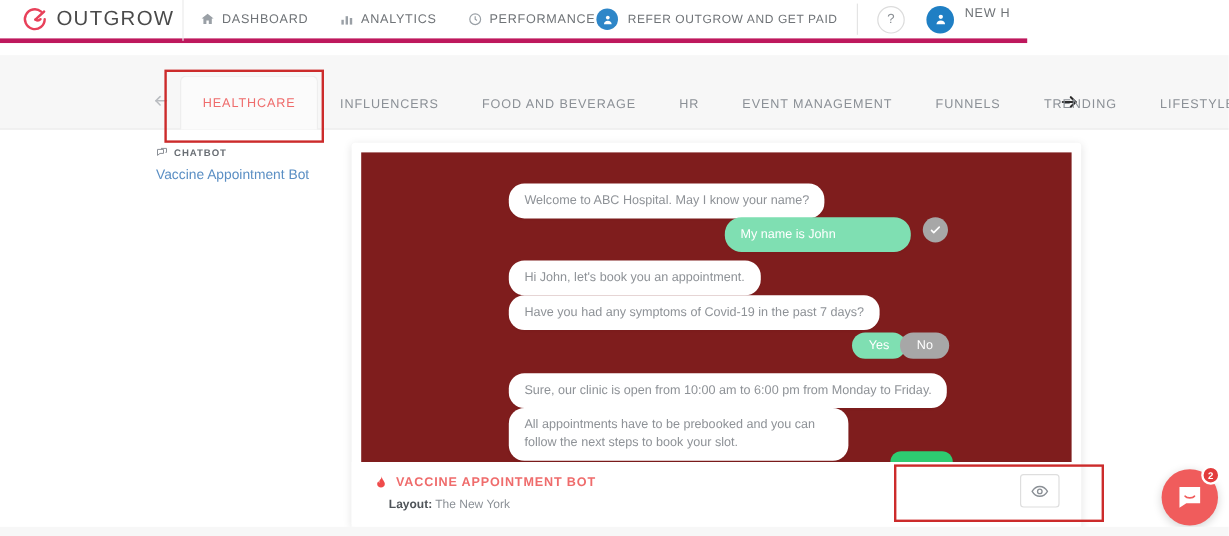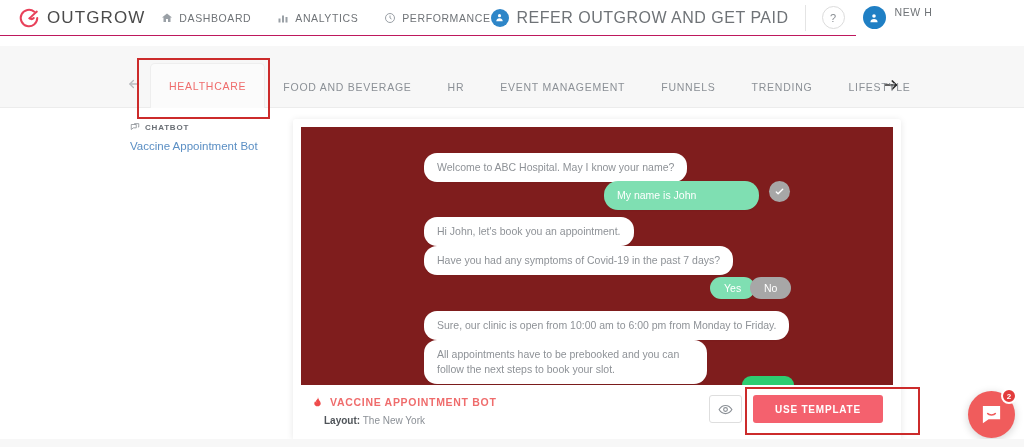--- a/index.html
+++ b/index.html
@@ -7,42 +7,42 @@
     width: 1024px; height: 447px;
     font-family: "Liberation Sans", sans-serif;
     background: #ffffff;
     overflow: hidden;
   }
   #app { position: relative; width: 1024px; height: 447px; background: #ffffff; }
 
   
   .topbar {
     position: absolute; top: 0; left: 0; width: 856px; height: 36px;
-    background: #ffffff; border-bottom: 1px solid #be185d;
+    background: #ffffff; border-bottom: 4px solid #be185d;
     display: flex; align-items: center;
   }
   .brand { display: flex; align-items: center; padding-left: 18px; width: 150px; }
   .brand-logo { width: 22px; height: 22px; margin-right: 7px; flex: none; }
   .brand-name {
     font-size: 17px; letter-spacing: 1.1px; color: #4a4a4a; font-weight: 400;
   }
   .nav-divider { width: 1px; height: 36px; background: #ececec; margin: 0 14px 0 2px; }
   .nav-items { display: flex; align-items: center; gap: 26px; }
   .nav-item {
     display: flex; align-items: center; gap: 6px; cursor: pointer;
     font-size: 10.5px; letter-spacing: 0.6px; color: #6f7377; white-space: nowrap;
   }
   .nav-ico { width: 12px; height: 12px; flex: none; color: #9aa0a6; display: block; }
 
   .topbar-right {
     margin-left: auto; display: flex; align-items: center; padding-right: 14px; gap: 0;
   }
   .refer {
     display: flex; align-items: center; gap: 8px; cursor: pointer;
-    font-size: 16px; letter-spacing: 0.5px; color: #6f7377; white-space: nowrap;
+    font-size: 10px; letter-spacing: 0.5px; color: #6f7377; white-space: nowrap;
   }
   .refer-ico {
     width: 18px; height: 18px; border-radius: 50%; background: #2e86c8;
     display: flex; align-items: center; justify-content: center; flex: none;
   }
   .right-divider { width: 1px; height: 26px; background: #e4e4e4; margin: 0 16px; }
   .help-btn {
     width: 23px; height: 23px; border-radius: 50%; border: 1px solid #dcdcdc;
     display: flex; align-items: center; justify-content: center;
     font-size: 11px; color: #8a8f94; cursor: pointer; background: #fff;
@@ -268,20 +268,21 @@
     <path d="M20 12H5"></path>
       <path d="M11 6 5 12l6 6"></path>
   </svg>
   <svg class="arrow-right" viewBox="0 0 24 24" fill="none" stroke="currentColor" stroke-width="2.6" stroke-linecap="round" stroke-linejoin="round">
     <path d="M4 12h16"></path>
       <path d="M14 6l6 6-6 6"></path>
   </svg>
 
   <div class="tabs">
     <div class="tab active">HEALTHCARE</div>
+    <div class="tab">INFLUENCERS</div>
     <div class="tab">FOOD AND BEVERAGE</div>
     <div class="tab">HR</div>
     <div class="tab">EVENT MANAGEMENT</div>
     <div class="tab">FUNNELS</div>
     <div class="tab">TRENDING</div>
     <div class="tab">LIFESTYLE</div>
   </div>
 
   <div class="meta-col">
     <div class="meta-kicker">
@@ -331,21 +332,20 @@
       <span>The New York</span>
     </div>
 
     <div class="footer-actions">
       <div class="eye-btn">
         <svg class="eye-ico" viewBox="0 0 24 24" fill="none" stroke="currentColor" stroke-width="1.8">
           <path d="M1.8 12S5.6 5.5 12 5.5 22.2 12 22.2 12 18.4 18.5 12 18.5 1.8 12 1.8 12z"></path>
           <circle cx="12" cy="12" r="3"></circle>
         </svg>
       </div>
-      <button class="use-btn">USE TEMPLATE</button>
     </div>
   </div>
 
   <div class="hl" id="hl-tab"></div>
   <div class="hl" id="hl-action"></div>
 
   <div class="intercom">
     <svg width="23" height="23" viewBox="0 0 24 24" fill="#ffffff">
       <path d="M3 3h18v14H9l-6 4z"></path>
       <path d="M8 11c1.4 1.9 6.6 1.9 8 0" stroke="#f05c5c" stroke-width="1.6" fill="none" stroke-linecap="round"></path>

